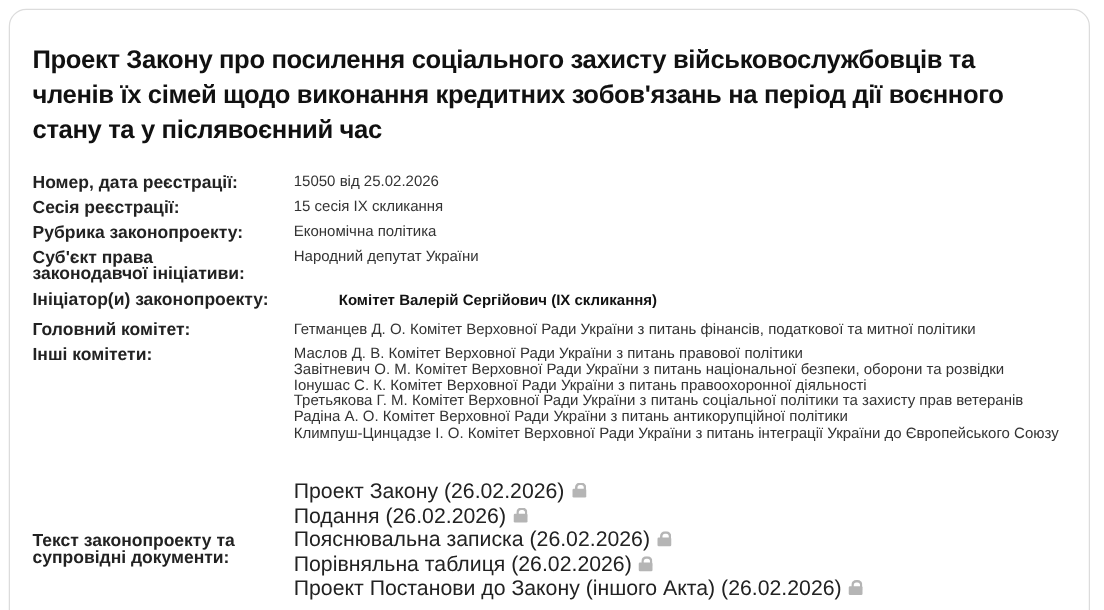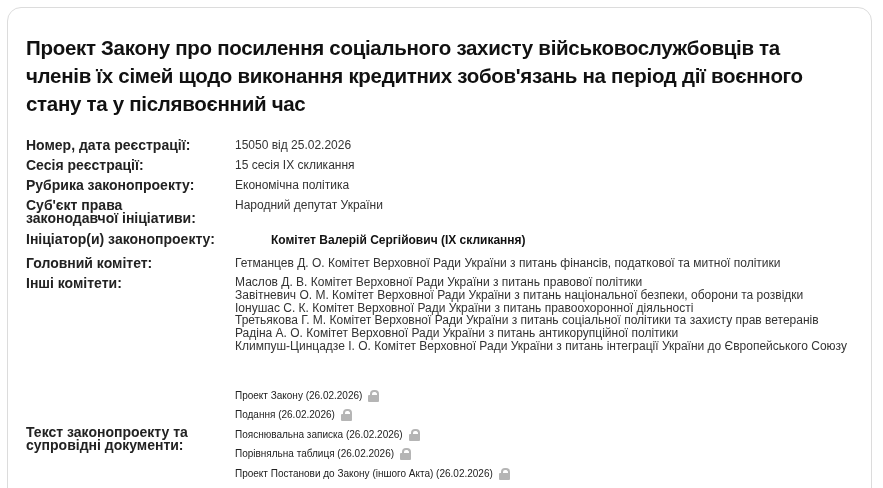--- a/index.html
+++ b/index.html
@@ -81,23 +81,23 @@
       font-size: 12px;
       line-height: 12.8px;
       white-space: nowrap;
       color: #333333;
     }
     .committees .line.wrap {
       white-space: normal;
     }
     .docs .doc {
       display: flex;
-      align-items: center;
+      align-items: flex-start;
       height: 19.5px;
-      font-size: 10px;
+      font-size: 17px;
       color: #222222;
     }
     .lock {
       display: inline-block;
       position: relative;
       width: 11px;
       height: 12px;
       margin-left: 6px;
     }
     .lock .shackle {

